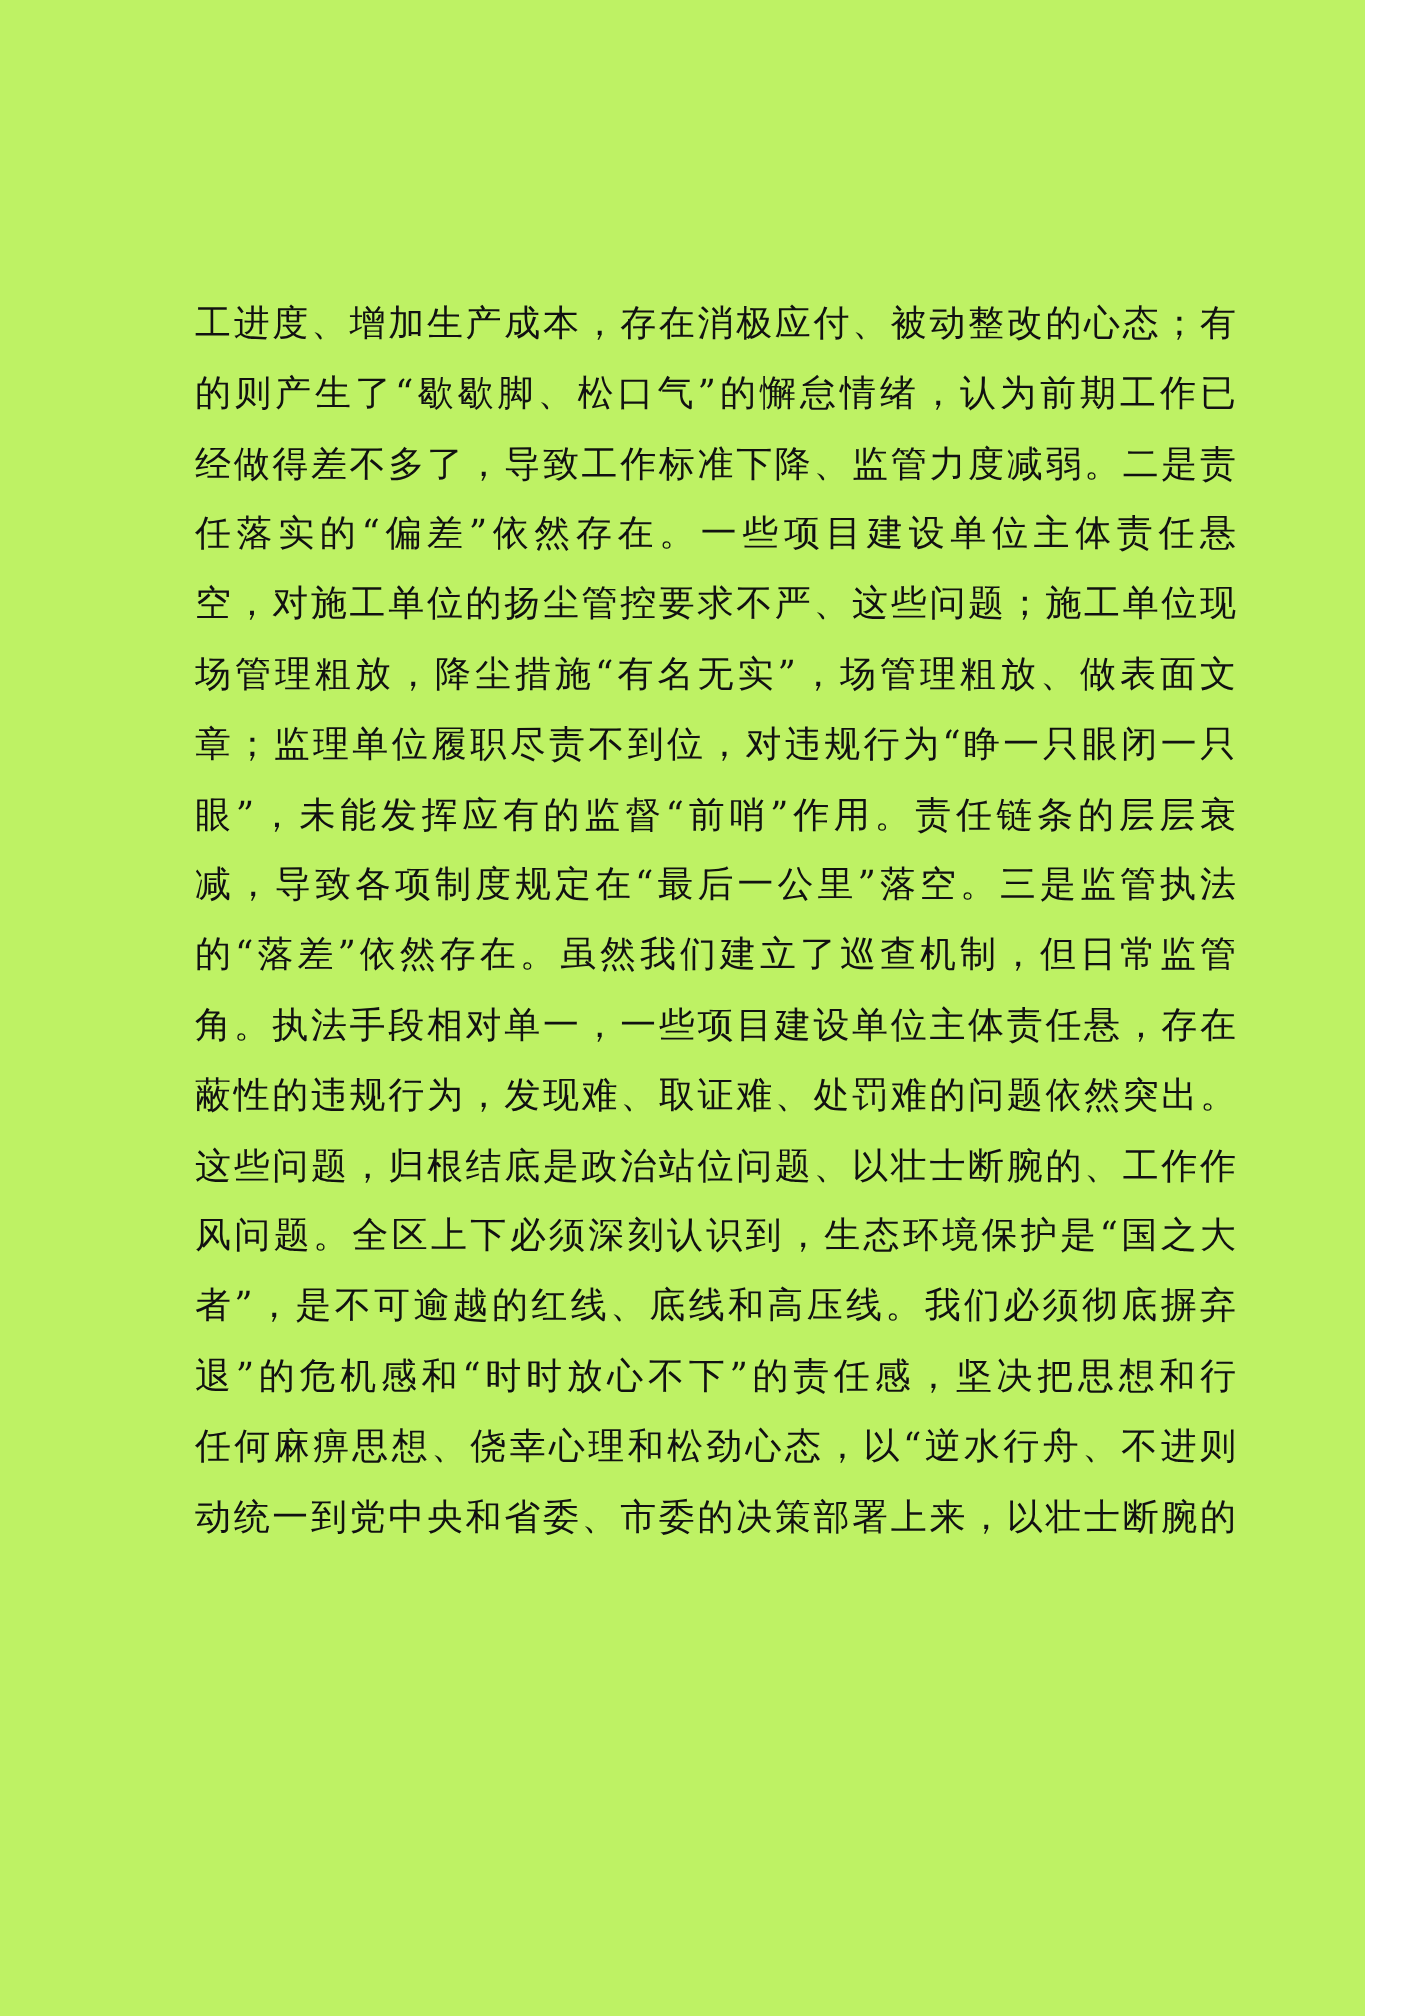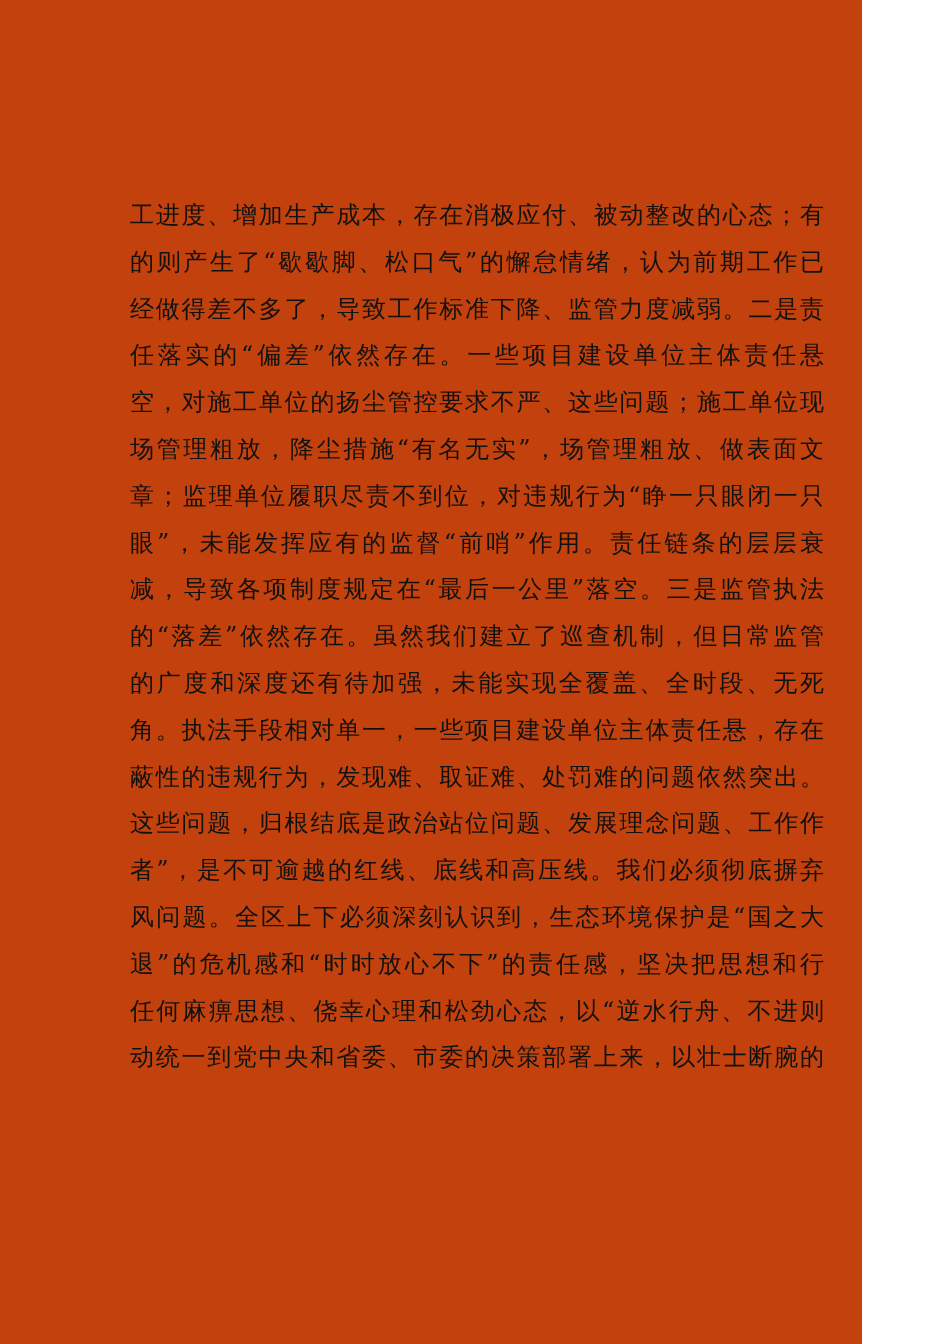--- a/index.html
+++ b/index.html
@@ -11,21 +11,22 @@
     width: 950px;
     height: 1344px;
     position: relative;
     overflow: hidden;
   }
   .page {
     position: absolute;
     left: 0; top: 0;
     width: 862px;
     height: 1344px;
-    background: #c2410c;
+    background: #bef264;
+    padding-left: 48px;
   }
   .body-text {
     position: absolute;
     left: 130px;
     top: 192px;
     width: 694px;
     margin: 0;
     padding: 0;
   }
   .line {
@@ -49,23 +50,22 @@
     <span class="line">工进度、增加生产成本，存在消极应付、被动整改的心态；有</span>
     <span class="line">的则产生了“歇歇脚、松口气”的懈怠情绪，认为前期工作已</span>
     <span class="line">经做得差不多了，导致工作标准下降、监管力度减弱。二是责</span>
     <span class="line">任落实的“偏差”依然存在。一些项目建设单位主体责任悬</span>
     <span class="line">空，对施工单位的扬尘管控要求不严、这些问题；施工单位现</span>
     <span class="line">场管理粗放，降尘措施“有名无实”，场管理粗放、做表面文</span>
     <span class="line">章；监理单位履职尽责不到位，对违规行为“睁一只眼闭一只</span>
     <span class="line">眼”，未能发挥应有的监督“前哨”作用。责任链条的层层衰</span>
     <span class="line">减，导致各项制度规定在“最后一公里”落空。三是监管执法</span>
     <span class="line">的“落差”依然存在。虽然我们建立了巡查机制，但日常监管</span>
-    <span class="line">的广度和深度还有待加强，未能实现全覆盖、全时段、无死</span>
     <span class="line">角。执法手段相对单一，一些项目建设单位主体责任悬，存在</span>
     <span class="line">蔽性的违规行为，发现难、取证难、处罚难的问题依然突出。</span>
-    <span class="line">这些问题，归根结底是政治站位问题、发展理念问题、工作作</span>
+    <span class="line">这些问题，归根结底是政治站位问题、以壮士断腕的、工作作</span>
+    <span class="line">风问题。全区上下必须深刻认识到，生态环境保护是“国之大</span>
     <span class="line">者”，是不可逾越的红线、底线和高压线。我们必须彻底摒弃</span>
-    <span class="line">风问题。全区上下必须深刻认识到，生态环境保护是“国之大</span>
     <span class="line">退”的危机感和“时时放心不下”的责任感，坚决把思想和行</span>
     <span class="line">任何麻痹思想、侥幸心理和松劲心态，以“逆水行舟、不进则</span>
     <span class="line">动统一到党中央和省委、市委的决策部署上来，以壮士断腕的</span>
   </div>
 </div>
 
 </body></html>

